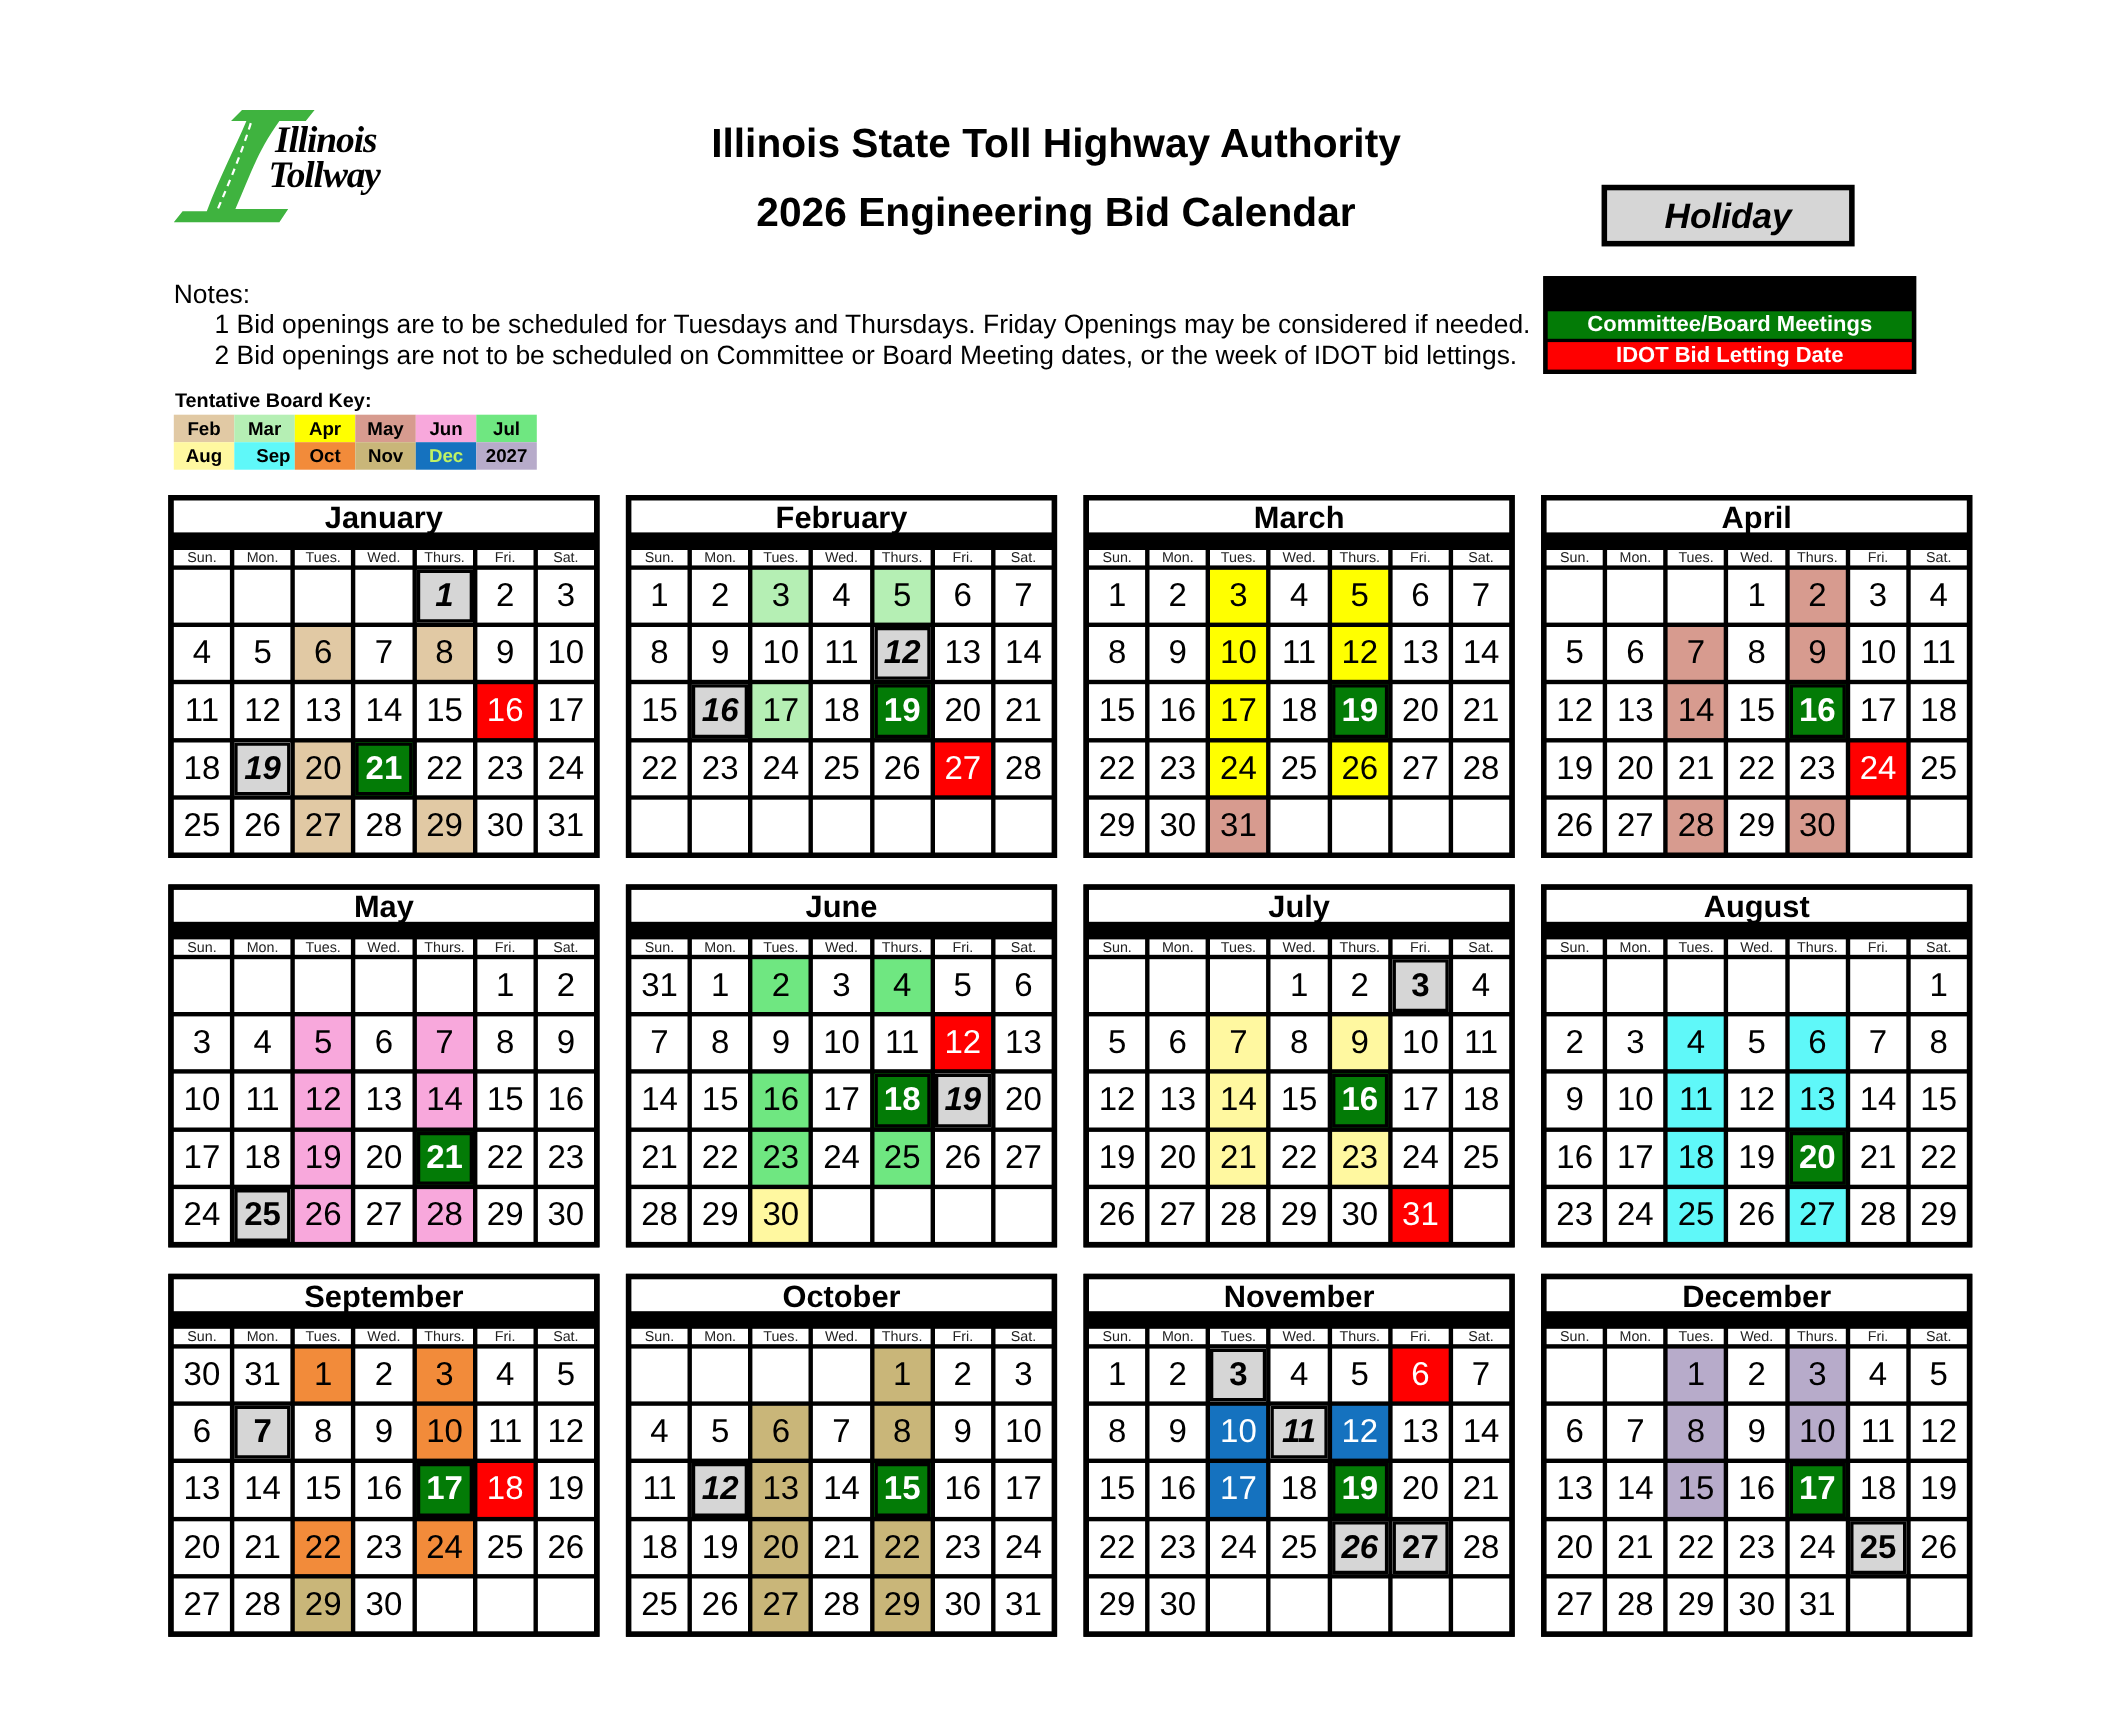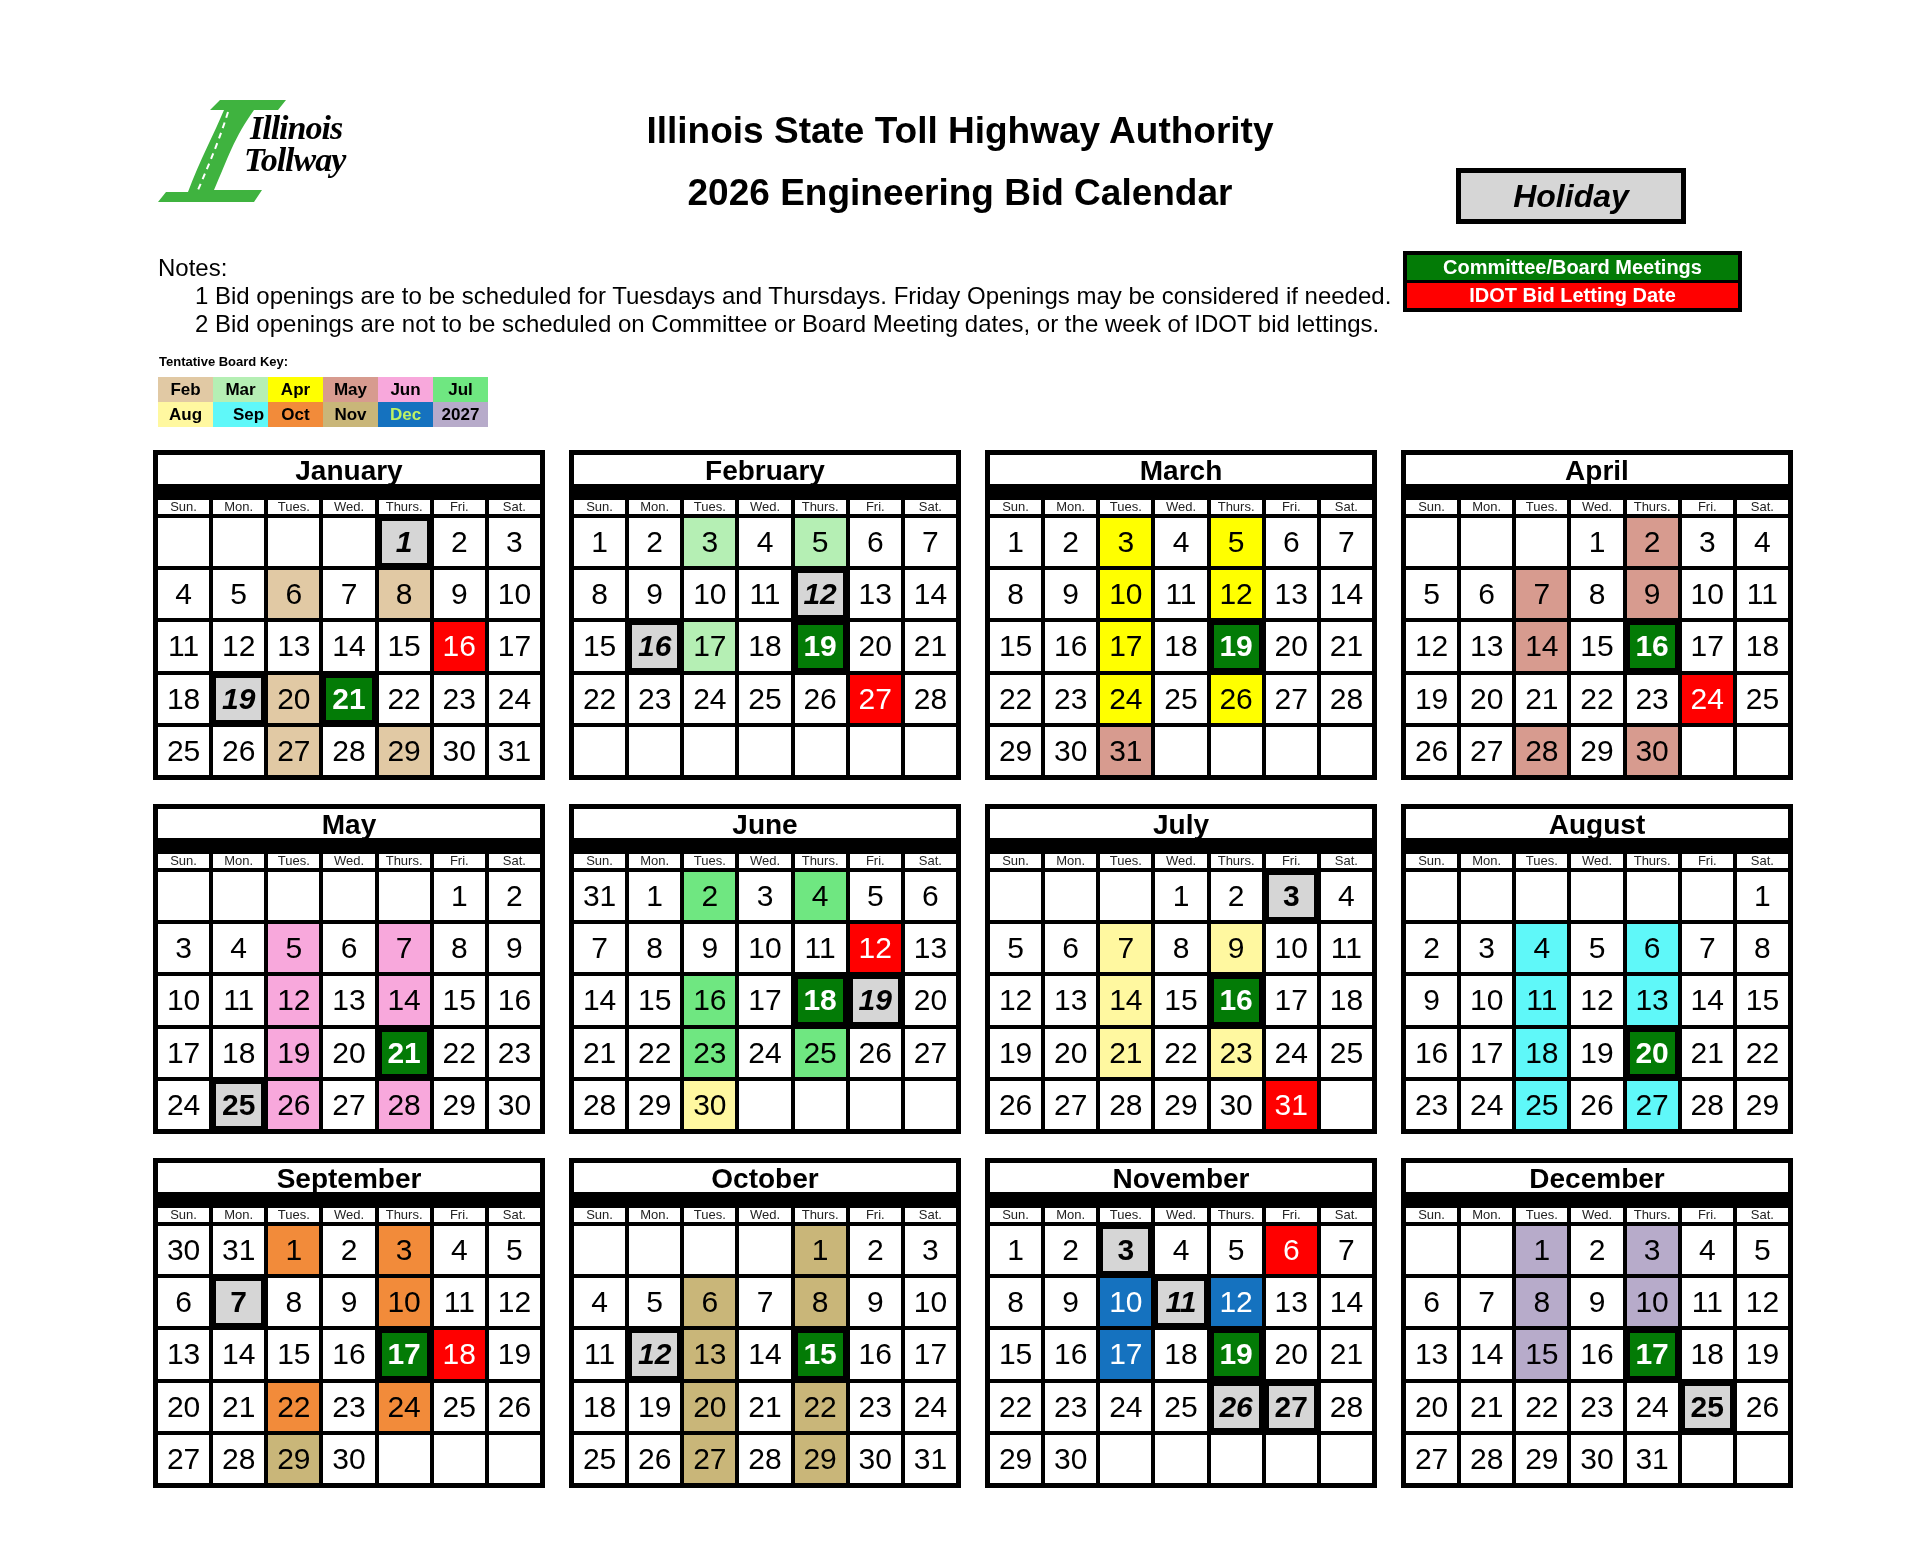--- a/index.html
+++ b/index.html
@@ -10,25 +10,25 @@
                font-style:italic; font-weight:bold; font-size:34px; line-height:32px; letter-spacing:-1px; }
   .logo-text .l2 { display:block; margin-left:-6px; }
   .title { position:absolute; left:560px; width:800px; text-align:center; font-weight:bold; font-size:37px; }
   .title.t1 { top:110px; }
   .title.t2 { top:172px; }
   .holiday-legend { position:absolute; left:1456px; top:168px; width:220px; height:46px;
                     border:5px solid #000; background:#d6d6d6; font-weight:bold; font-style:italic;
                     font-size:32px; text-align:center; line-height:46px; }
   .legend2 { position:absolute; left:1403px; top:251px; width:331px; border:4px solid #000; background:#000; }
   .legend2 div { color:#fff; font-weight:bold; font-size:20px; text-align:center; height:25px; line-height:25px; }
-  .legend2 .cm { background:#037b06; margin-bottom:3px; }
+  .legend2 .cm { background:#037b06; margin-bottom:3px;margin-top:28px; }
   .legend2 .id { background:#ff0000; }
   .notes { position:absolute; left:158px; top:254px; font-size:24px; line-height:28px; }
   .notes .n { padding-left:37px; }
-  .key-title { position:absolute; left:159px; top:354px; font-weight:bold; font-size:13px; }
+  .key-title { position:absolute; left:159px; top:354px; font-weight:bold; font-size:18px; }
   .key { position:absolute; left:158px; top:377px; display:grid;
          grid-template-columns: repeat(6, 55px); grid-auto-rows: 25px; }
   .key div { text-align:center; font-weight:bold; font-size:17px; line-height:25px; }
   .month { position:absolute; width:382px; height:320px; border:5px solid #000; background:#000;
            display:flex; flex-direction:column; }
   .m-title { background:#fff; height:29px; line-height:31px; text-align:center; font-weight:bold; font-size:28px; margin-bottom:16px; }
   .wd-row { display:grid; grid-template-columns: repeat(7, 1fr); column-gap:4px; height:14px; margin-bottom:4px; }
   .wd-row div { background:#fff; font-size:13px; line-height:14px; text-align:center; color:#222; }
   .weeks { flex:1; display:grid; grid-template-columns: repeat(7, 1fr); grid-template-rows: repeat(5, 1fr); gap:4px; }
   .cell { background:#fff; display:flex; align-items:center; justify-content:center;

